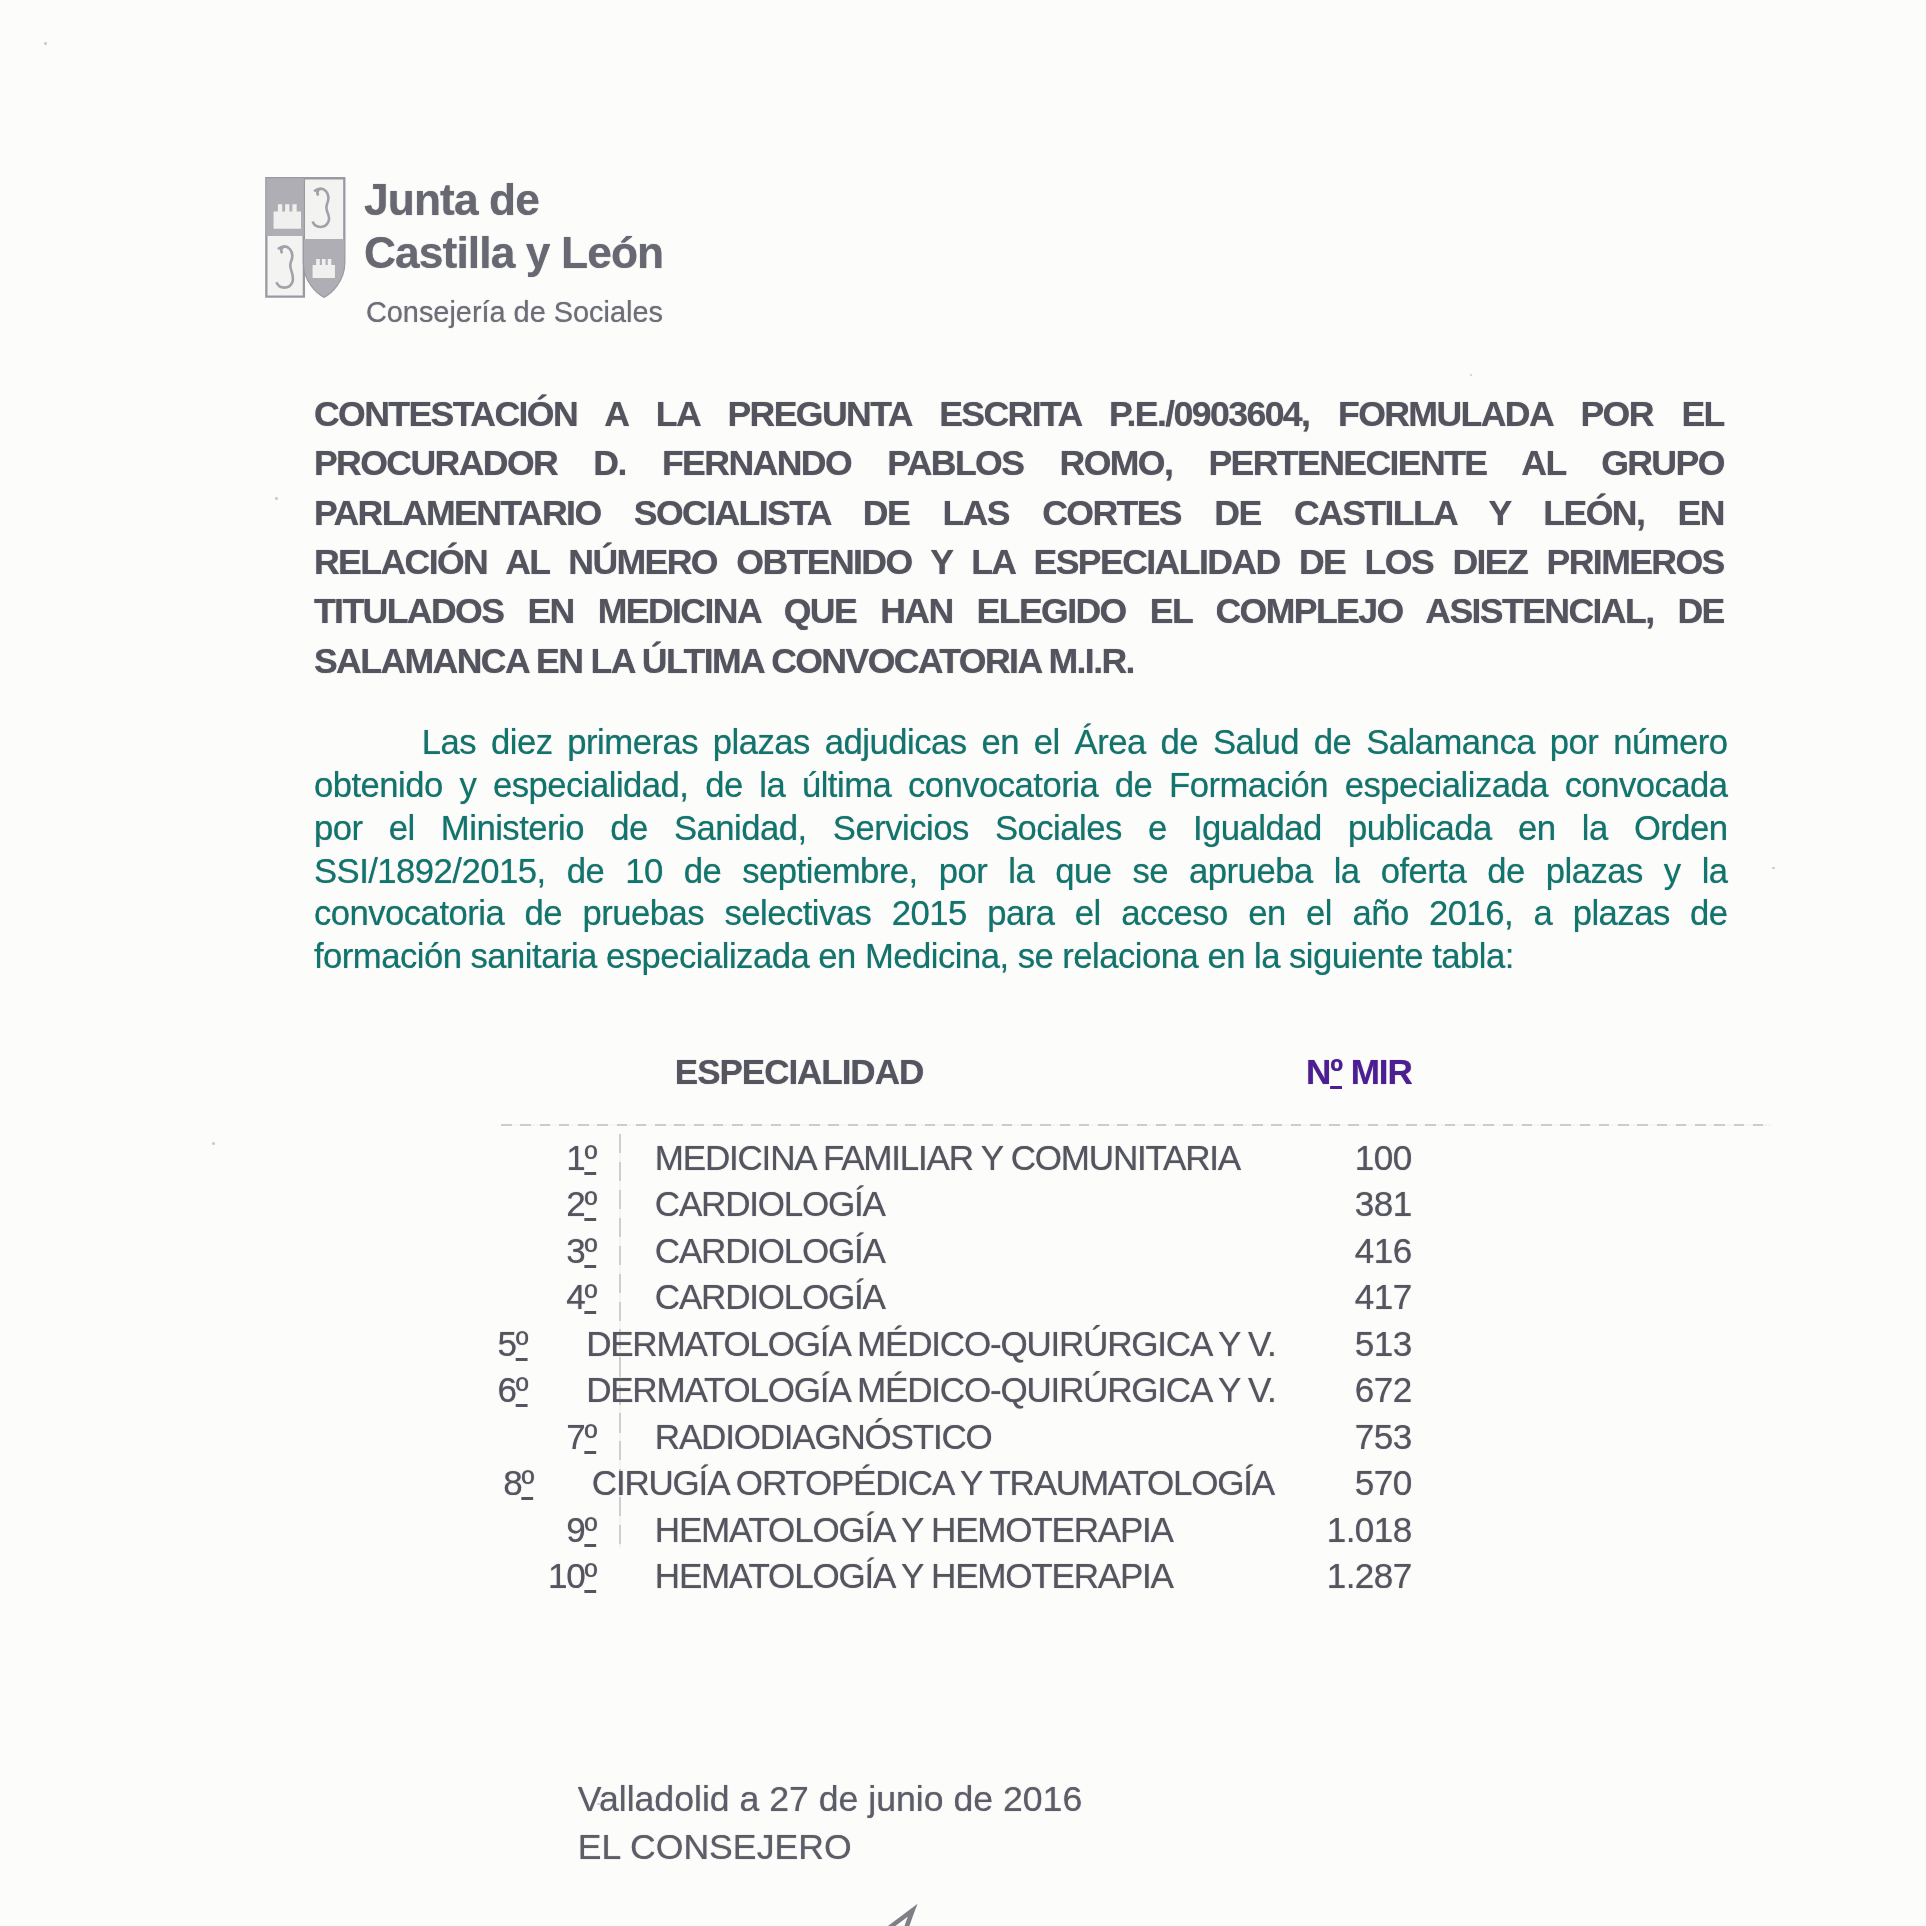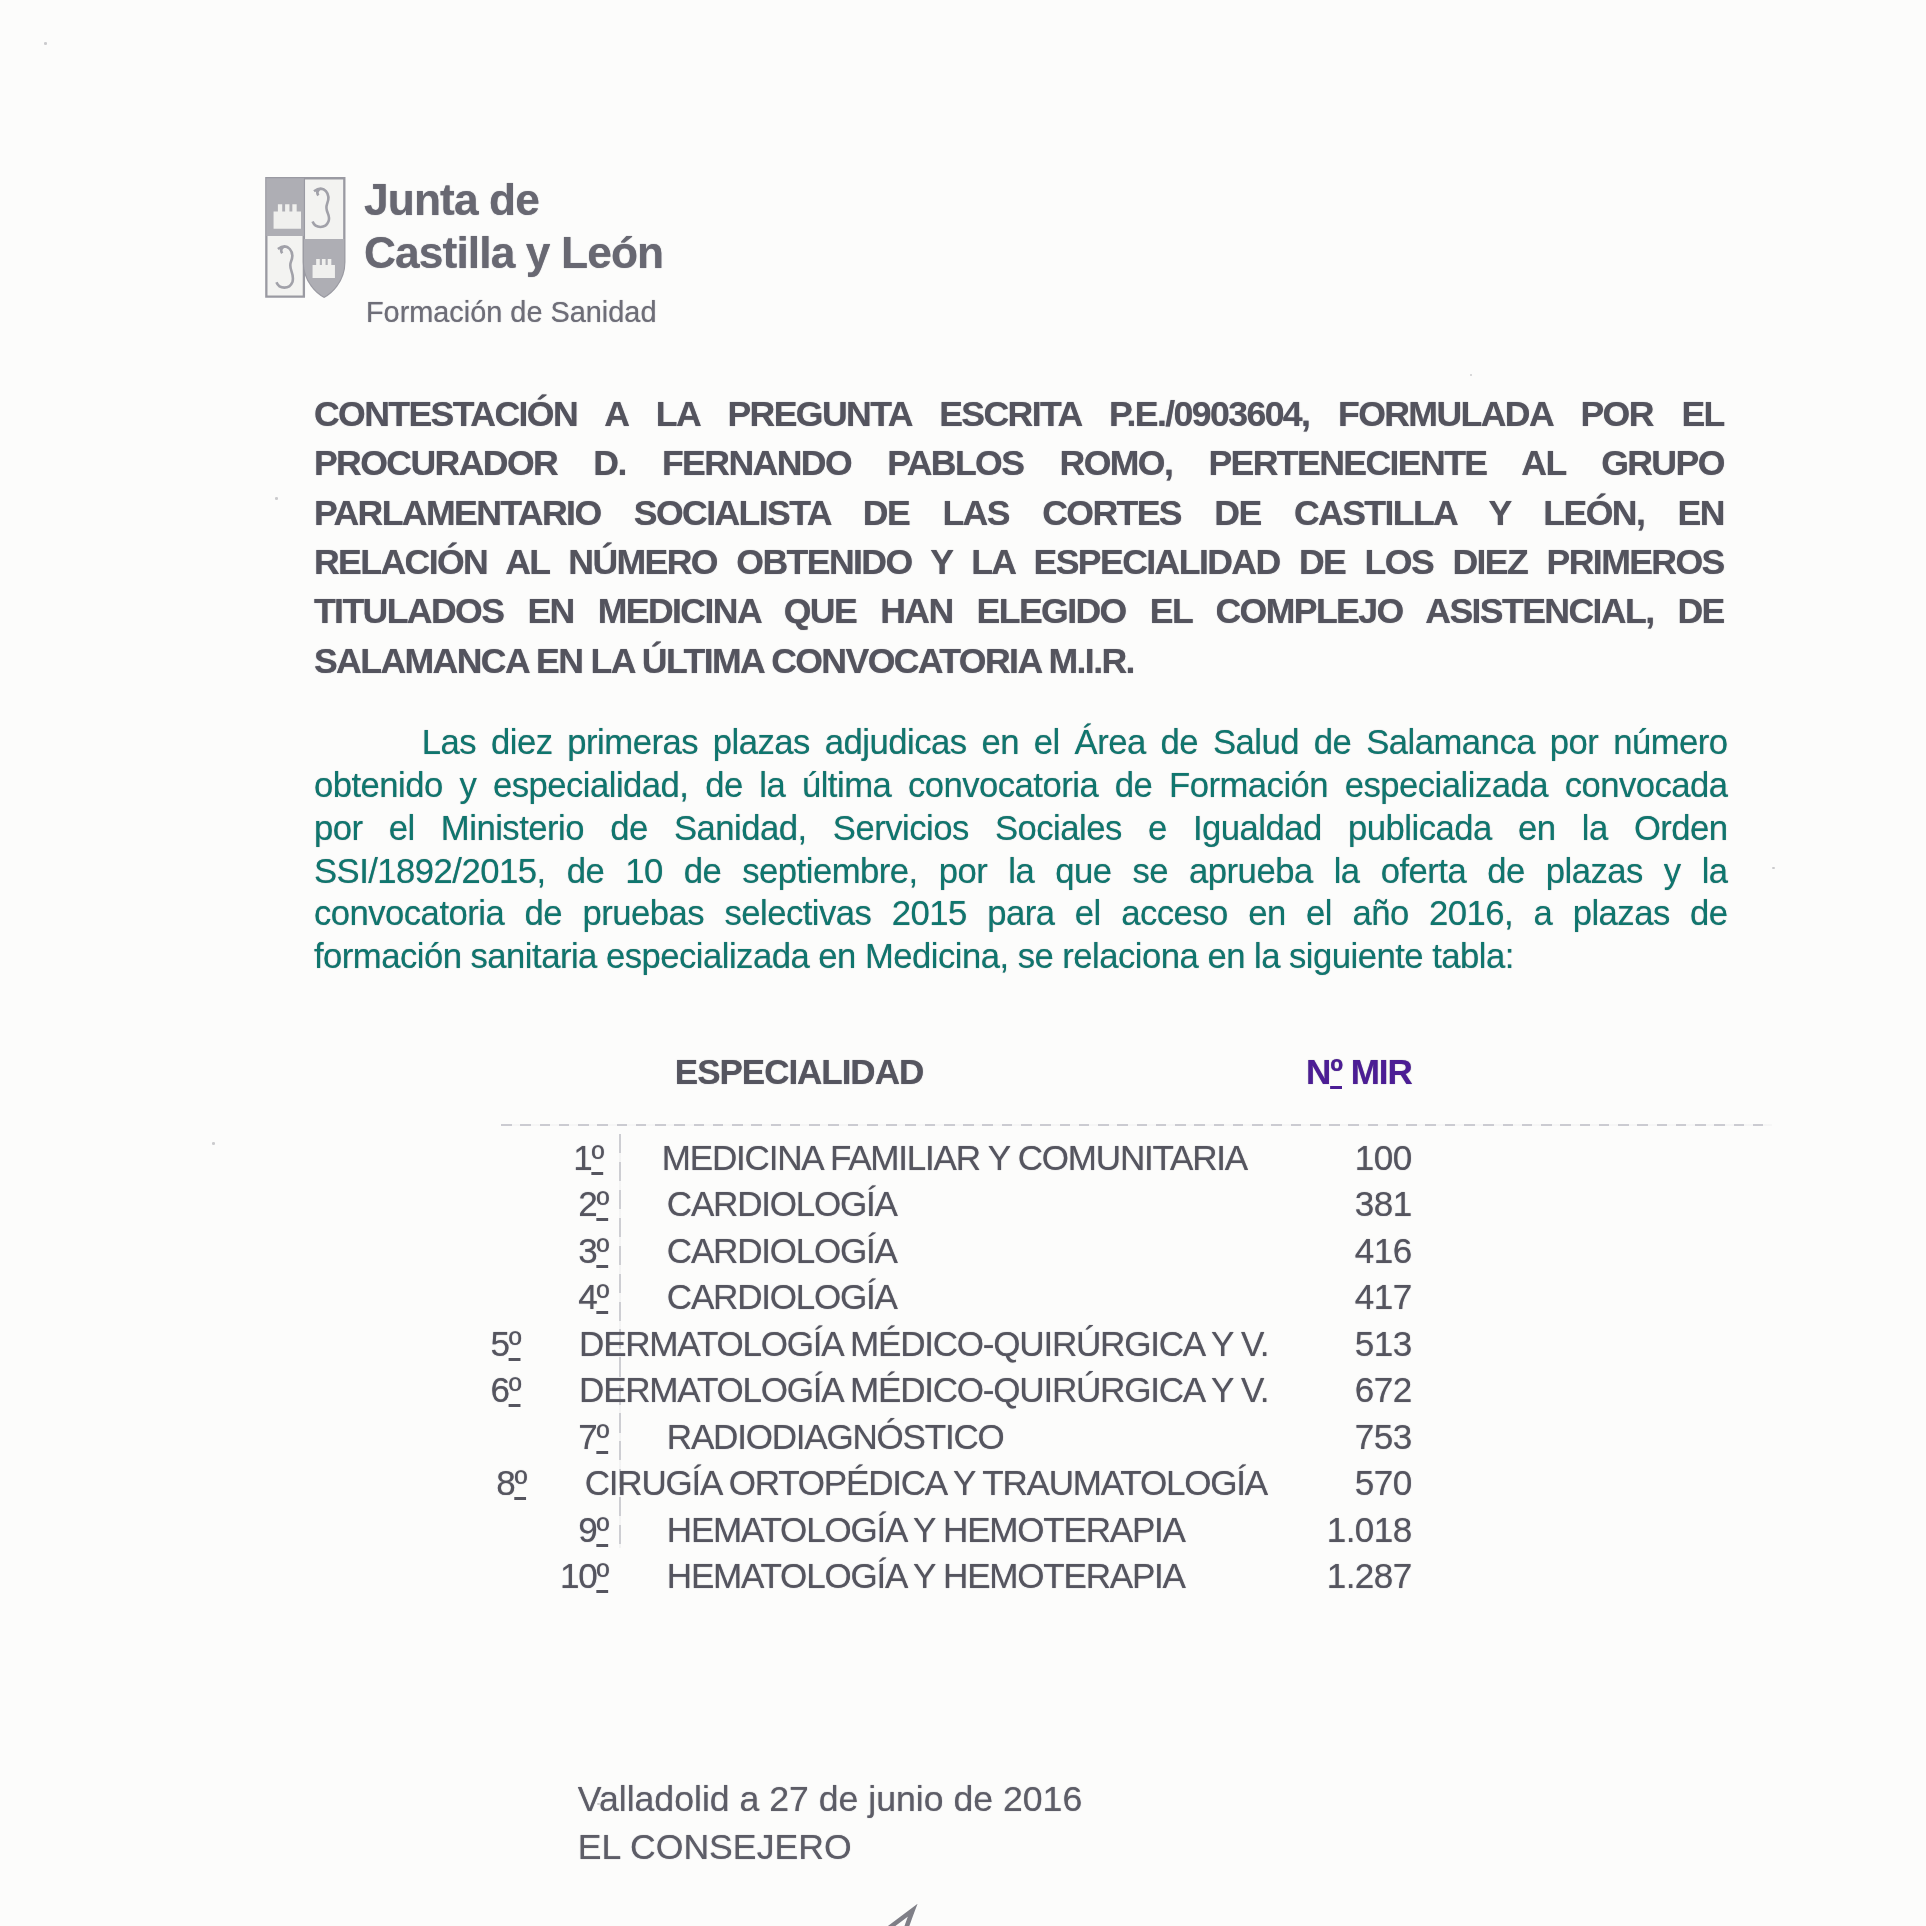--- a/index.html
+++ b/index.html
@@ -28,21 +28,21 @@
   .thead-mir{position:absolute;left:60vw;width:13.3vw;top:54.6vw;text-align:right;
              font-size:1.82vw;font-weight:bold;letter-spacing:-0.03em;color:#4c1d95;}
   .hrule{position:absolute;left:26vw;top:58.35vw;width:66vw;height:0.1vw;opacity:.7;
          background:repeating-linear-gradient(to right,#b6b6bf 0,#b6b6bf 0.55vw,
                     rgba(182,182,191,0.12) 0.55vw,rgba(182,182,191,0.12) 1vw);}
   .vrule{position:absolute;left:32.15vw;top:58.9vw;width:0.09vw;height:21.5vw;opacity:.5;
          background:repeating-linear-gradient(to bottom,#9fa0aa 0,#9fa0aa 1vw,
                     rgba(159,160,170,0.18) 1vw,rgba(159,160,170,0.18) 1.45vw);}
   .rows{position:absolute;left:0;top:58.9vw;width:100%;}
   .trow{display:flex;height:2.415vw;align-items:center;}
-  .cell{font-size:1.82vw;letter-spacing:-0.035em;color:#55555f;white-space:nowrap;margin-left:12px;}
+  .cell{font-size:1.82vw;letter-spacing:-0.035em;color:#55555f;white-space:nowrap;}
   .ord{width:30.95vw;text-align:right;}
   .name{margin-left:3.05vw;flex:1;}
   .mir{width:8vw;text-align:right;margin-right:26.7vw;letter-spacing:-0.015em;}
   .ordo{text-decoration:underline;}
   
   .closing-date{position:absolute;left:30vw;width:41.4vw;top:92.35vw;
                 font-size:1.85vw;color:#5d5d67;}
   .closing-role{position:absolute;left:30vw;width:41.4vw;top:94.85vw;text-align:left;
                 font-size:1.85vw;color:#5d5d67;}
   .sig{position:absolute;left:38.8vw;top:98.2vw;width:24vw;height:8.6vw;}
@@ -61,21 +61,21 @@
     <path d="M8,38 v-12 h3 v-5 h3 v5 h2 v-5 h3 v5 h2 v-5 h3 v5 h3 v12 z" fill="#eeeeeb"></path>
     <path d="M29,45 h28 v16 c0,14 -10,22 -14,24 c-4,-2 -14,-10 -14,-24 z" fill="#9b9ba3"></path>
     <path d="M35,72 v-9 h2.5 v-4 h2.5 v4 h1.5 v-4 h2.5 v4 h1.5 v-4 h2.5 v4 h2.5 v9 z" fill="#eeeeeb"></path>
     <path d="M11,52 c7,-5 12,2 9,9 c-2,5 3,8 1,14 c-2,5 -9,5 -11,0 m4,-20 c-2,-3 1,-6 4,-4" fill="none" stroke="#8b8b95" stroke-width="1.8"></path>
     <path d="M36,12 c7,-5 12,2 9,9 c-2,5 3,7 1,12 c-2,5 -9,5 -11,0 m4,-18 c-2,-3 1,-6 4,-4" fill="none" stroke="#8b8b95" stroke-width="1.8"></path>
   </svg>
   <div class="org">
     <div>Junta de</div>
     <div>Castilla y León</div>
   </div>
-  <div class="dept">Formación de Sanidad</div>
+  <div class="dept">Consejería de Sociales</div>
 
   <div class="heading">
     <div class="just">CONTESTACIÓN A LA PREGUNTA ESCRITA P.E./0903604, FORMULADA POR EL</div>
     <div class="just">PROCURADOR D. FERNANDO PABLOS ROMO, PERTENECIENTE AL GRUPO</div>
     <div class="just">PARLAMENTARIO SOCIALISTA DE LAS CORTES DE CASTILLA Y LEÓN, EN</div>
     <div class="just">RELACIÓN AL NÚMERO OBTENIDO Y LA ESPECIALIDAD DE LOS DIEZ PRIMEROS</div>
     <div class="just">TITULADOS EN MEDICINA QUE HAN ELEGIDO EL COMPLEJO ASISTENCIAL, DE</div>
     <div>SALAMANCA EN LA ÚLTIMA CONVOCATORIA M.I.R.</div>
   </div>
 

